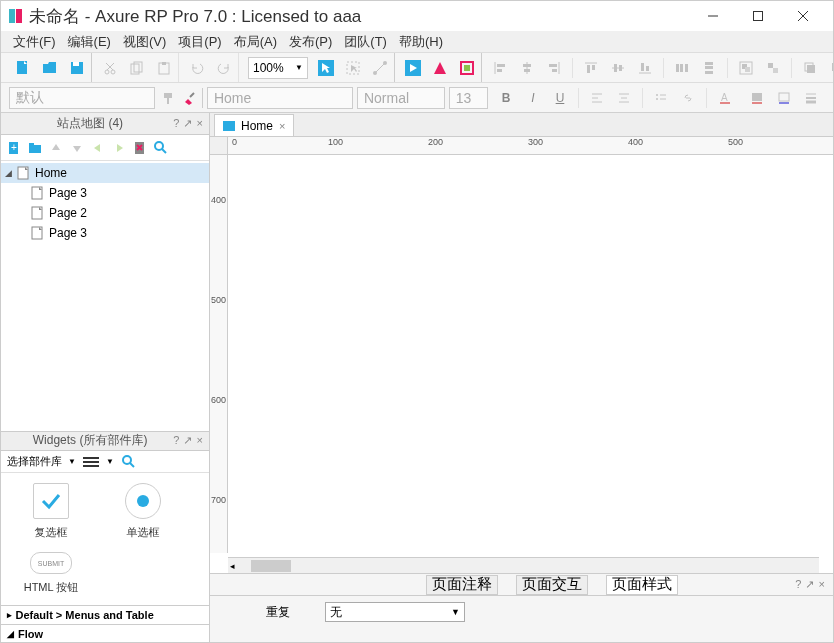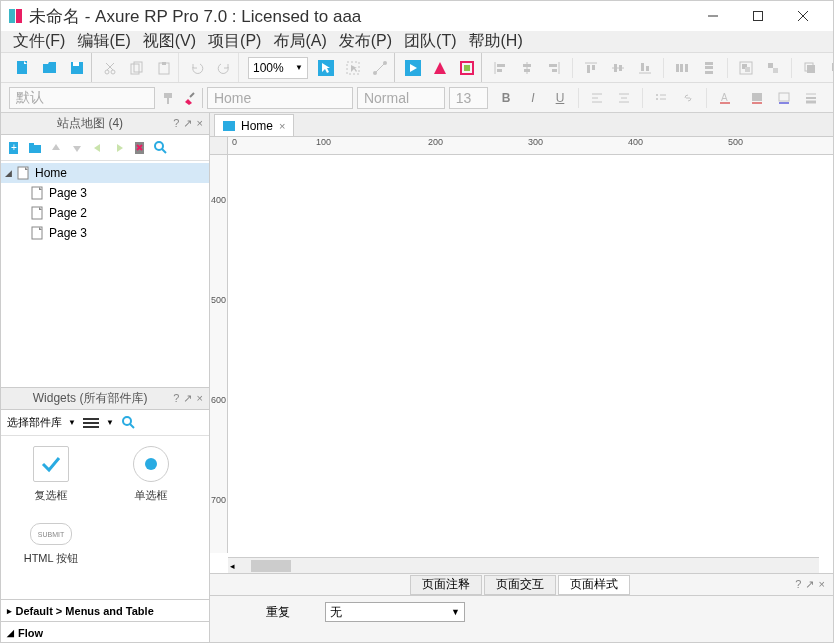--- a/index.html
+++ b/index.html
@@ -3,21 +3,21 @@
 <meta charset="utf-8">
 <style>
 * { box-sizing: border-box; margin: 0; padding: 0; font-family: "Microsoft YaHei", sans-serif; }
 body { width: 834px; height: 643px; background: #fff; font-size: 12px; overflow: hidden; border: 1px solid #ccc; }
 .titlebar { height: 30px; display: flex; align-items: center; padding: 0 8px; background: #fff; }
 .app-icon { width: 14px; height: 14px; margin-right: 6px; }
 .title-text { flex: 1; color: #333; font-size: 17px; }
 .win-controls { display: flex; gap: 0; }
 .win-btn { width: 45px; height: 28px; display: flex; align-items: center; justify-content: center; color: #333; }
 .menubar { height: 22px; display: flex; align-items: center; padding: 0 6px; background: #f0f0f0; border-bottom: 1px solid #ddd; }
-.menu-item { padding: 2px 6px; font-size: 16px; color: #333; }
+.menu-item { padding: 2px 6px; font-size: 13px; color: #333; }
 .toolbar1 { height: 30px; display: flex; align-items: center; padding: 0 8px; background: #f5f5f5; border-bottom: 1px solid #ddd; gap: 4px; }
 .tb-group { display: flex; align-items: center; gap: 9px; padding: 0 5px; border-right: 1px solid #ccc; height: 100%; }
 .tb-group:last-child { border-right: none; }
 .tb-btn { width: 18px; height: 18px; display: flex; align-items: center; justify-content: center; }
 .zoom-box { width: 60px; height: 22px; border: 1px solid #ccc; background: #fff; display: flex; align-items: center; padding: 0 4px; }
 .zoom-text { flex: 1; }
 .toolbar2 { height: 30px; display: flex; align-items: center; padding: 0 8px; background: #f5f5f5; border-bottom: 1px solid #d0d0d0; gap: 4px; }
 .style-select { height: 22px; border: 1px solid #ccc; background: #fafafa; display: flex; align-items: center; padding: 0 6px; color: #aaa; font-size: 14px; }
 .main { display: flex; height: 530px; }
 .left-col { width: 209px; display: flex; flex-direction: column; border-right: 1px solid #ccc; }
@@ -25,43 +25,43 @@
 .panel-title { flex: 1; text-align: center; color: #555; font-size: 12px; }
 .panel-icons { display: flex; gap: 4px; color: #888; font-size: 11px; }
 .sitemap-toolbar { height: 26px; display: flex; align-items: center; padding: 0 4px; gap: 3px; border-bottom: 1px solid #e0e0e0; }
 .sm-btn { width: 18px; height: 18px; display: flex; align-items: center; justify-content: center; }
 .tree { flex: 1; overflow: auto; background: #fff; padding: 2px 0; }
 .tree-row { display: flex; align-items: center; height: 20px; padding: 0 4px; }
 .tree-row.selected { background: #d5e8f7; }
 .tree-indent { display: inline-block; }
 .tree-toggle { width: 12px; font-size: 9px; color: #555; }
 .page-icon { width: 14px; height: 14px; margin-right: 4px; }
-.widgets-panel { border-top: 1px solid #ccc; display: flex; flex-direction: column; height: 256px; }
+.widgets-panel { border-top: 1px solid #ccc; display: flex; flex-direction: column; height: 212px; }
 .widget-toolbar { height: 26px; display: flex; align-items: center; padding: 0 6px; gap: 6px; border-bottom: 1px solid #e0e0e0; }
-.widget-grid { flex: 1; padding: 10px; display: flex; flex-wrap: wrap; gap: 20px; align-content: flex-start; }
+.widget-grid { flex: 1; padding: 10px; display: flex; flex-wrap: wrap; gap: 12px; align-content: flex-start; }
 .widget-item { width: 80px; display: flex; flex-direction: column; align-items: center; gap: 6px; }
 .widget-preview { width: 36px; height: 36px; border: 1px solid #ccc; display: flex; align-items: center; justify-content: center; border-radius: 2px; }
 .widget-label { font-size: 11px; color: #333; }
 .accordion { height: 22px; border-top: 1px solid #ccc; display: flex; align-items: center; padding: 0 6px; font-weight: bold; font-size: 11px; }
 .right-col { flex: 1; display: flex; flex-direction: column; }
 .tab-bar { height: 24px; display: flex; align-items: flex-end; background: #eee; border-bottom: 1px solid #ccc; padding-left: 4px; }
 .doc-tab { height: 22px; background: #fff; border: 1px solid #ccc; border-bottom: none; display: flex; align-items: center; padding: 0 8px; gap: 6px; font-size: 12px; }
 .tab-close { color: #888; font-size: 11px; }
 .canvas-area { flex: 1; position: relative; background: #fff; }
 .ruler-h { position: absolute; top: 0; left: 18px; right: 0; height: 18px; background: #f8f8f8; border-bottom: 1px solid #ccc; display: flex; }
 .ruler-v { position: absolute; top: 18px; left: 0; width: 18px; bottom: 20px; background: #f8f8f8; border-right: 1px solid #ccc; }
 .ruler-corner { position: absolute; top: 0; left: 0; width: 18px; height: 18px; background: #f0f0f0; border-right: 1px solid #ccc; border-bottom: 1px solid #ccc; }
 .ruler-tick-h { position: absolute; top: 0; font-size: 9px; color: #555; }
 .ruler-tick-v { position: absolute; left: 1px; font-size: 9px; color: #555; writing-mode: horizontal-tb; }
 .canvas { position: absolute; top: 18px; left: 18px; right: 0; bottom: 20px; background: #fff; overflow: hidden; }
 .scroll-h { position: absolute; bottom: 0; left: 18px; right: 14px; height: 16px; background: #f0f0f0; border-top: 1px solid #ccc; display:flex; align-items:center; }
 .scroll-thumb-h { width: 40px; height: 12px; background: #ccc; margin-left: 14px; }
 .bottom-panel { height: 70px; border-top: 1px solid #ccc; background: #f5f5f5; }
 .bottom-tabs { height: 22px; display: flex; align-items: center; padding-left: 200px; gap: 2px; border-bottom: 1px solid #ccc; }
-.btab { width: 72px; height: 20px; border: 1px solid #ccc; background: #eee; display: flex; align-items: center; justify-content: center; font-size: 12px; }
+.btab { width: 72px; height: 20px; border: 1px solid #ccc; background: #eee; display: flex; align-items: center; justify-content: center; font-size: 15px; margin-left: 16px; }
 .btab.active { background: #fff; }
 .bottom-icons { margin-left: auto; display: flex; gap: 4px; padding-right: 8px; color: #888; font-size: 11px; }
 .bottom-content { padding: 6px 10px; display: flex; align-items: center; gap: 35px; text-align: right; }
 .combo { width: 140px; height: 20px; border: 1px solid #aaa; background: #fff; display: flex; align-items: center; padding: 0 4px; }
 .combo-arrow { margin-left: auto; font-size: 9px; }
 .sep { width: 1px; height: 20px; background: #ccc; }
 svg { display: block; }
 .disabled { opacity: 0.45; }
 </style>
 </head>
@@ -572,21 +572,21 @@
             </svg>
           </span>
         <span>Home</span>
         <span class="tab-close">×</span>
       </div>
     </div>
     <div class="canvas-area">
       <div class="ruler-corner"></div>
       <div class="ruler-h">
         <span class="ruler-tick-h" style="left:4px;">0</span>
-        <span class="ruler-tick-h" style="left:88px;">100</span>
+        <span class="ruler-tick-h" style="left:100px;">100</span>
         <span class="ruler-tick-h" style="left:200px;">200</span>
         <span class="ruler-tick-h" style="left:300px;">300</span>
         <span class="ruler-tick-h" style="left:400px;">400</span>
         <span class="ruler-tick-h" style="left:500px;">500</span>
       </div>
       <div class="ruler-v">
         <span class="ruler-tick-v" style="top:40px;">400</span>
         <span class="ruler-tick-v" style="top:140px;">500</span>
         <span class="ruler-tick-v" style="top:240px;">600</span>
         <span class="ruler-tick-v" style="top:340px;">700</span>

